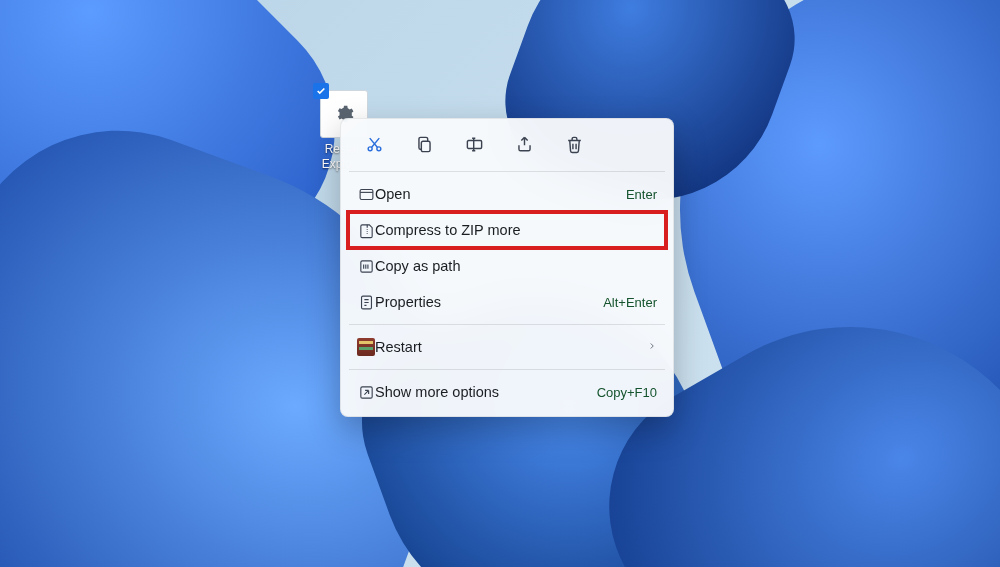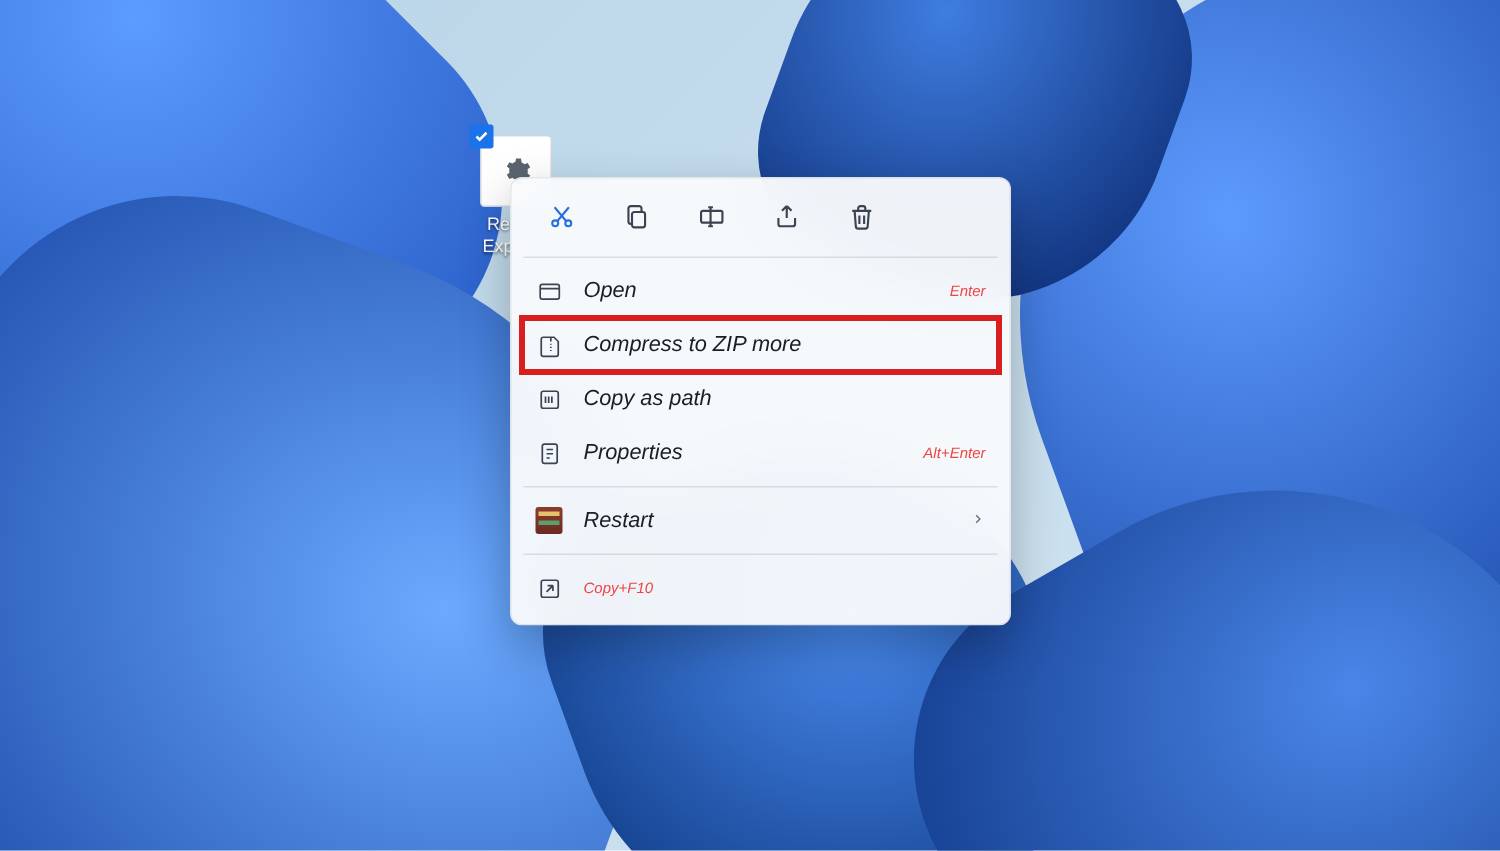--- a/index.html
+++ b/index.html
@@ -112,43 +112,41 @@
     .divider {
       height: 1px;
       background: rgba(0,0,0,.10);
       margin: 4px 2px;
     }
     .menu-item {
       display: flex;
       align-items: center;
       padding: 9px 10px;
       border-radius: 4px;
-      gap: 14px;
       cursor: default;
       position: relative;
-      font-style: italic;
     }
     .mi-icon {
       width: 18px;
       height: 18px;
       display: flex;
       align-items: center;
       justify-content: center;
       color: #3b4250;
       flex-shrink: 0;
     }
     .mi-icon svg { width: 17px; height: 17px; }
     .mi-label {
       flex: 1;
       font-size: 14.5px;
       color: #1a1d21;
     }
     .mi-accel {
-      font-size: 10px;
-      color: #ef4444;
+      font-size: 13px;
+      color: #14532d;
     }
     .chevron {
       color: #6c7380;
       font-size: 12px;
     }
     .highlight-box {
       position: absolute;
       left: 5px;
       right: 5px;
       top: 91px;
@@ -293,17 +291,18 @@
 
   <div class="divider"></div>
 
   <div class="menu-item">
     <span class="mi-icon">
       <svg viewBox="0 0 24 24" fill="none" stroke="currentColor" stroke-width="1.6">
           <rect x="4" y="4" width="16" height="16" rx="2"></rect>
           <path d="M9 15l6-6M15 9v5M15 9h-5"></path>
         </svg>
     </span>
+    <span class="mi-label">Show more options</span>
     <span class="mi-accel">Copy+F10</span>
   </div>
 
   <div class="highlight-box"></div>
 </div>
 
 </body></html>

